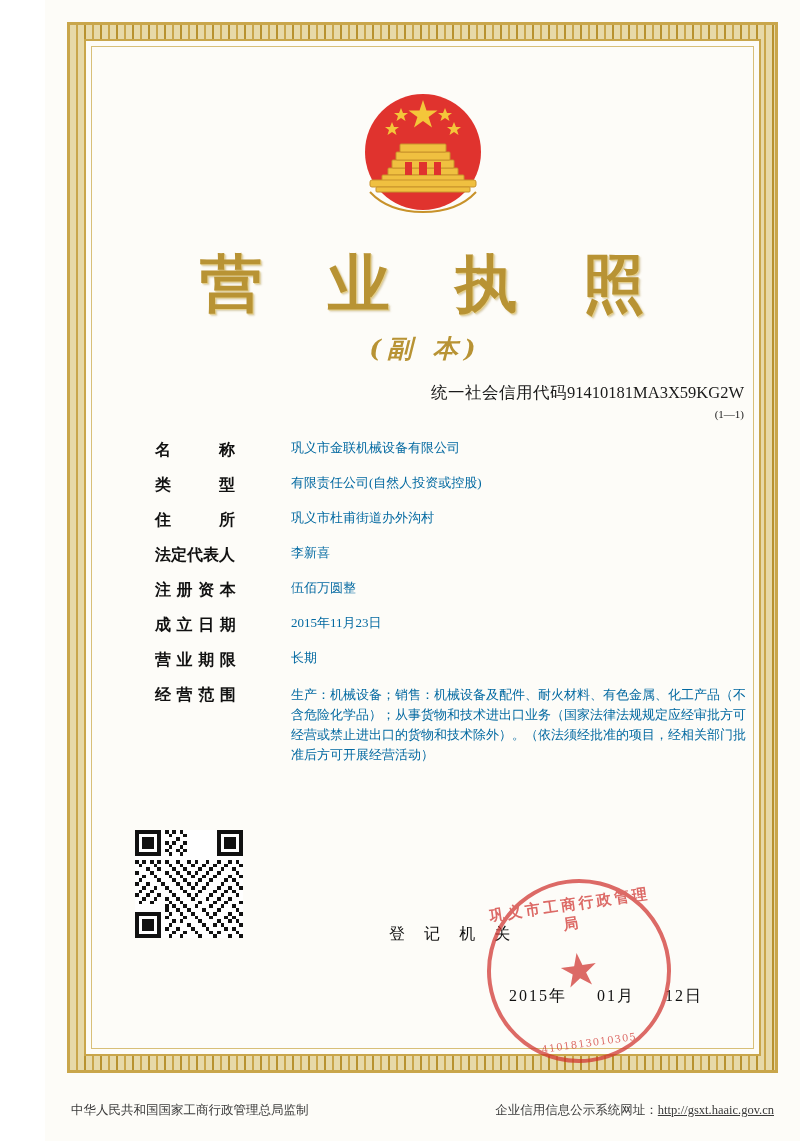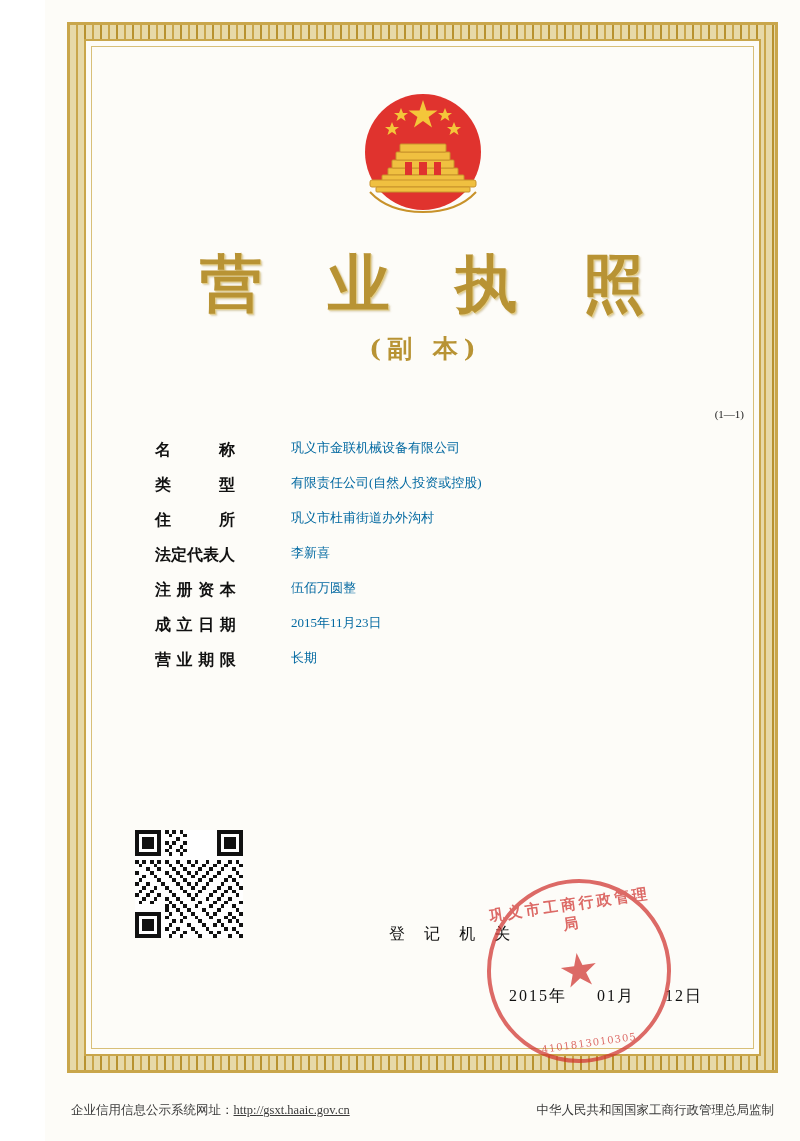--- a/index.html
+++ b/index.html
@@ -90,20 +90,21 @@
     position: absolute;
     left: 0; right: 0;
     top: 288px;
     text-align: center;
     font-family: "DejaVu Serif", serif;
     font-size: 25px;
     font-weight: bold;
     letter-spacing: 6px;
     text-indent: 6px;
     color: #b89334;
+    font-style: italic;
   }
 
   
   .credit-line {
     position: absolute;
     right: 12px;
     top: 338px;
     font-size: 16.5px;
     color: #1a1a1a;
     letter-spacing: .5px;
@@ -283,20 +284,23 @@
           <g stroke="#c8922a" stroke-width="2" fill="none">
             <path d="M22 120 C 35 134, 55 140, 75 140 C 95 140, 115 134, 128 120"></path>
           </g>
         </svg>
       </div>
     </div>
 
     <div class="title">营 业 执 照</div>
     <div class="subtitle">(副 本)</div>
 
+    <div class="credit-line">
+      <span>统一社会信用代码</span><span class="code">91410181MA3X59KG2W</span>
+    </div>
     <div class="page-no">(1—1)</div>
 
     <div class="fields">
       <div class="row">
         <div class="lbl">
             <span>名　　　称</span>
           </div>
         <div class="val">巩义市金联机械设备有限公司</div>
       </div>
       <div class="row">
@@ -327,20 +331,26 @@
         <div class="lbl">
             <span>成 立 日 期</span>
           </div>
         <div class="val">2015年11月23日</div>
       </div>
       <div class="row">
         <div class="lbl">
             <span>营 业 期 限</span>
           </div>
         <div class="val">长期</div>
+      </div>
+      <div class="row scope">
+        <div class="lbl">
+            <span>经 营 范 围</span>
+          </div>
+        <div class="val">生产：机械设备；销售：机械设备及配件、耐火材料、有色金属、化工产品（不含危险化学品）；从事货物和技术进出口业务（国家法律法规规定应经审批方可经营或禁止进出口的货物和技术除外）。（依法须经批准的项目，经相关部门批准后方可开展经营活动）</div>
       </div>
     </div>
 
     <div class="qr">
       <svg viewBox="0 0 29 29" width="108" height="108" shape-rendering="crispEdges" aria-hidden="true">
         <rect width="29" height="29" fill="#fff"></rect>
         <g fill="#111">
           <rect x="0" y="0" width="7" height="1"></rect>
             <rect x="0" y="6" width="7" height="1"></rect>
           <rect x="0" y="0" width="1" height="7"></rect>
@@ -546,19 +556,19 @@
 
     <div class="seal">
       <div class="seal-arc">巩义市工商行政管理局</div>
       <div class="star">★</div>
       <div class="seal-bottom">4101813010305</div>
     </div>
 
   </div>
 
   <div class="footer">
+    <div>中华人民共和国国家工商行政管理总局监制</div>
     <div>
       <span>企业信用信息公示系统网址：</span><span class="url">http://gsxt.haaic.gov.cn</span>
     </div>
-    <div>中华人民共和国国家工商行政管理总局监制</div>
   </div>
 
 </div>
 
 </body></html>

